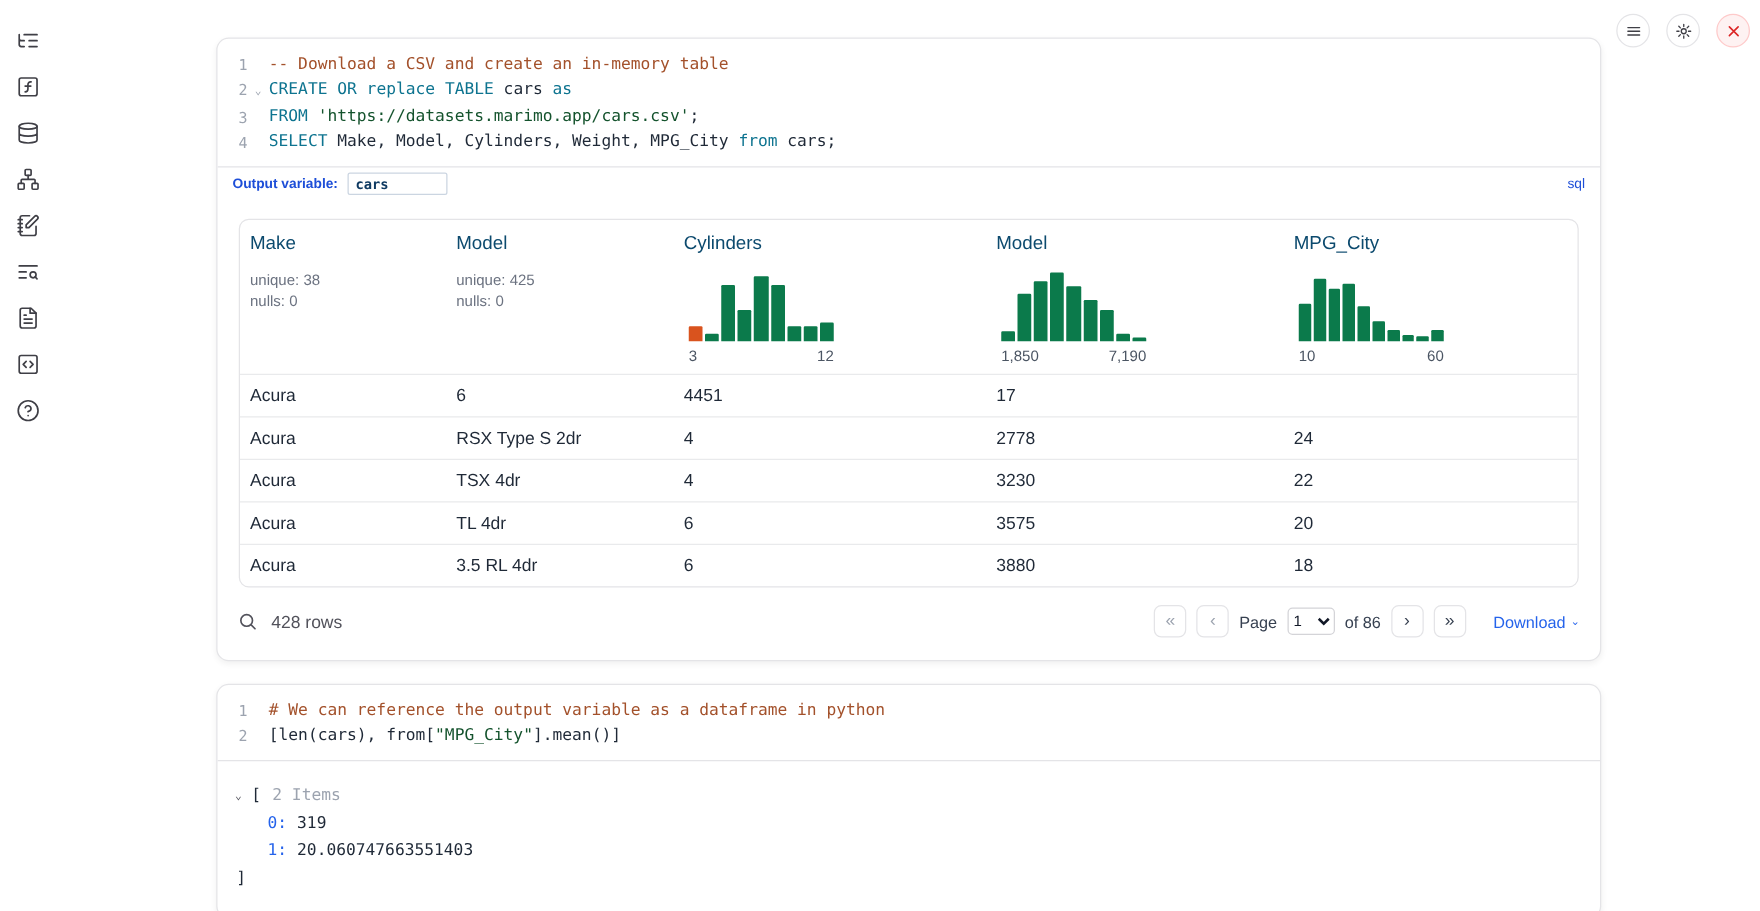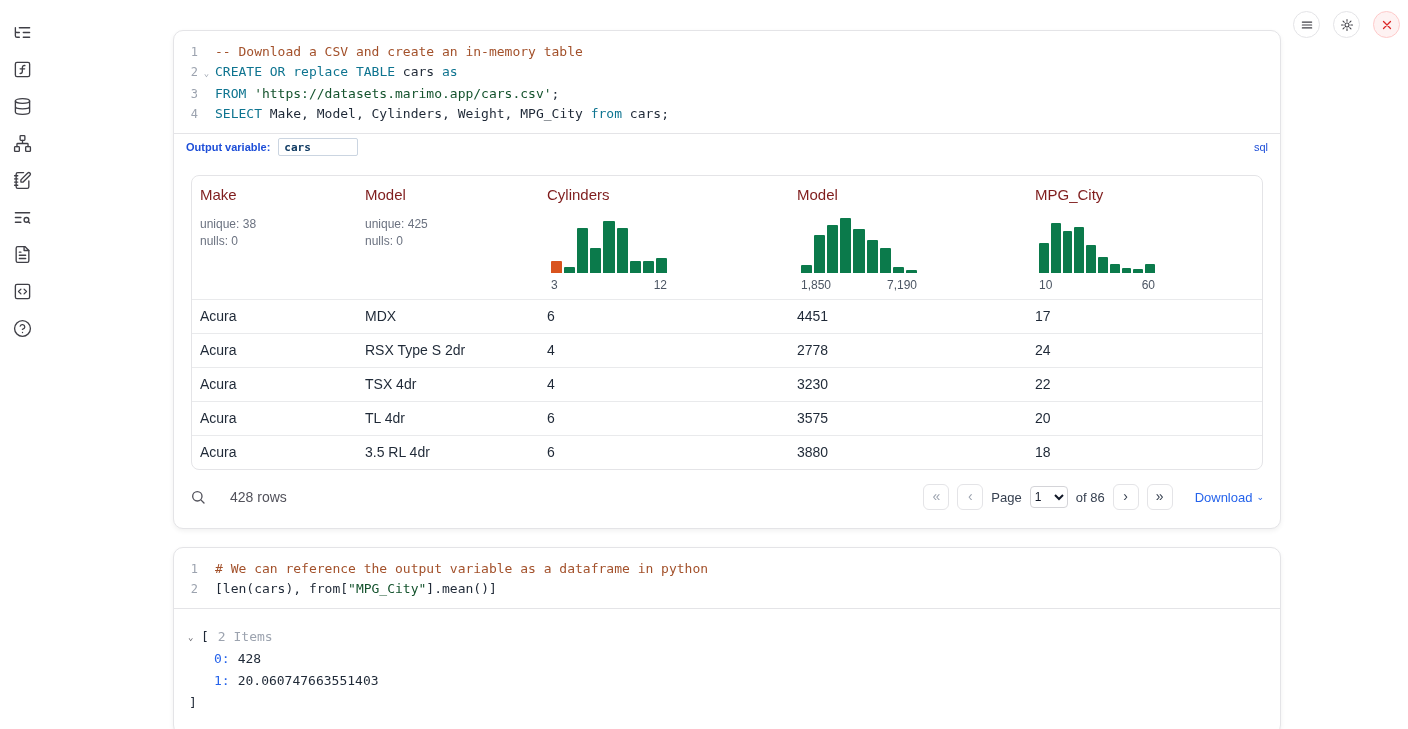--- a/index.html
+++ b/index.html
@@ -34,32 +34,32 @@
   
   .outvar-bar{border-top:1px solid #e4e4e7;display:flex;align-items:center;padding:4px 12px 5px;gap:8px}
   .outvar-label{font-size:11px;font-weight:bold;color:#1d4ed8}
   .outvar-input{width:80px;height:18px;border:1px solid #cbd5e1;border-radius:2px;font-family:"DejaVu Sans Mono",monospace;font-size:11px;font-weight:bold;color:#0f3a62;padding:0 5px;outline:none}
   .lang-badge{margin-left:auto;font-size:11px;font-weight:normal;color:#1d4ed8}
 
   
   .table-wrap{margin:14px 17px 0;border:1px solid #e4e4e7;border-radius:8px;overflow:hidden;background:#fff}
   .tr{display:grid;grid-template-columns:165px 182px 250px 238px 1fr}
   .th{padding:10px 8px 6px;min-height:123px}
-  .col-name{font-size:15px;color:#7f1d1d}
+  .col-name{font-size:15px;color:#0c4a6e}
   .col-meta{font-size:12px;color:#6b7280;line-height:17px}
   .col-meta.first{margin-top:13px}
   .hist{display:flex;align-items:flex-end;gap:2px;height:55px;margin-top:15px;margin-left:4px;width:116px;cursor:pointer}
   .bar{flex:1;background:#0b7a4b;border-radius:1px 1px 0 0}
   .bar-hl{background:#d9531e}
   .hist-labels{display:flex;justify-content:space-between;width:116px;margin-left:4px;margin-top:5px;font-size:12px;color:#4b5563}
   .row{border-top:1px solid #e9eaec}
   .td{padding:8px;font-size:14px;color:#1f2937;line-height:17px;white-space:nowrap;overflow:hidden}
 
   
-  .table-footer{display:flex;align-items:center;padding:14px 16px 18px;gap:24px}
+  .table-footer{display:flex;align-items:center;padding:14px 16px 18px;gap:11px}
   .search-btn{background:none;border:none;padding:0;color:#52525b;cursor:pointer;display:flex}
   .search-btn svg{width:16px;height:16px}
   .row-count{font-size:14px;color:#52525b}
   .pager{margin-left:auto;display:flex;align-items:center;gap:8px}
   .pg-btn{width:26px;height:26px;border:1px solid #e4e4e7;border-radius:6px;background:#fff;color:#374151;font-size:14px;line-height:1;display:flex;align-items:center;justify-content:center;cursor:pointer;padding:0 0 2px}
   .pg-btn.dim{color:#9ca3af}
   .page-text{font-size:13px;color:#374151}
   .page-select{height:22px;min-width:38px;border:1px solid #d4d4d8;border-radius:4px;font-size:12px;background:#fff;color:#111827}
   .download{display:flex;align-items:center;gap:4px;color:#2563eb;font-size:13px;margin-left:14px;cursor:pointer;background:none;border:none;padding:0}
   .chev-sm{font-size:9px;line-height:1}
@@ -237,21 +237,20 @@
             </div>
             <div class="hist-labels">
               <span>10</span>
               <span>60</span>
             </div>
           </div>
         </div>
       <div id="table-body">
           <div class="tr row">
             <div class="td">Acura</div>
-            <div class="td">MDX</div>
             <div class="td">6</div>
             <div class="td">4451</div>
             <div class="td">17</div>
           </div>
           <div class="tr row">
             <div class="td">Acura</div>
             <div class="td">RSX Type S 2dr</div>
             <div class="td">4</div>
             <div class="td">2778</div>
             <div class="td">24</div>
@@ -313,20 +312,20 @@
         <div class="code-line"><span class="gutter">2</span><span class="fold"></span><span class="code-text"><span class="tok-pl">[len(cars), from[</span><span class="tok-str">"MPG_City"</span><span class="tok-pl">].mean()]</span></span></div>
       </div>
 
     <div class="py-output">
       <div class="tree-head">
         <span class="tree-chevron">⌄</span>
         <span>[</span>
         <span class="tree-count">2 Items</span>
       </div>
       <div id="tree-items">
-          <div class="tree-item"><span class="tree-key">0:</span><span class="tree-val">428</span></div>
+          <div class="tree-item"><span class="tree-key">0:</span><span class="tree-val">319</span></div>
           <div class="tree-item"><span class="tree-key">1:</span><span class="tree-val">20.060747663551403</span></div>
         </div>
       <div class="tree-close">]</div>
     </div>
   </div>
 
 </div>
 
 </body></html>

